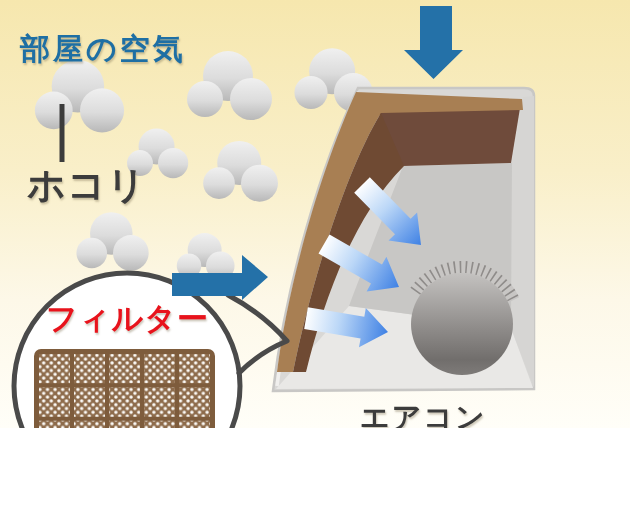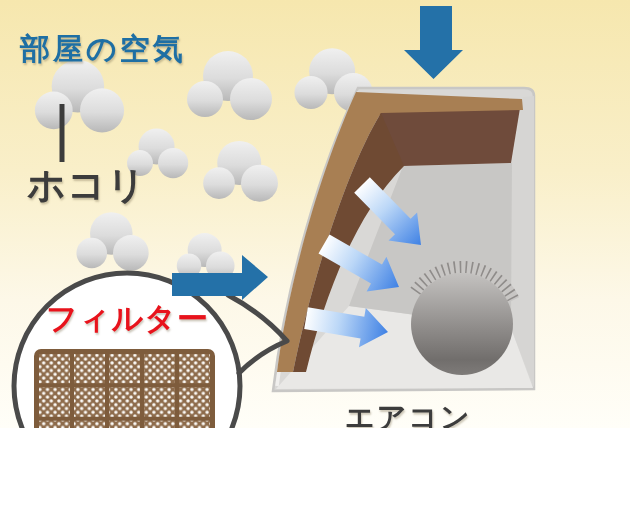--- a/index.html
+++ b/index.html
@@ -13,21 +13,21 @@
   .scene{position:absolute;left:0;top:0;}
   .label{
     position:absolute;
     font-weight:bold;
     white-space:nowrap;
     text-shadow:1px 2px 2px rgba(130,118,88,0.40);
   }
   .label-room-air{left:20px;top:29px;font-size:30px;letter-spacing:3px;color:#1E6FA4;}
   .label-dust{left:27px;top:160px;font-size:38px;letter-spacing:1px;color:#3C3C3C;}
   .label-filter{left:46px;top:298px;width:163px;text-align:center;font-size:31px;letter-spacing:1px;color:#E8131C;}
-  .label-aircon{left:345px;top:398px;font-size:29px;letter-spacing:2px;color:#3C3C3C;}
+  .label-aircon{left:360px;top:398px;font-size:29px;letter-spacing:2px;color:#3C3C3C;}
 </style>
 </head>
 <body>
 
 <div class="stage">
 
   <svg class="scene" width="630" height="518" viewBox="0 0 630 518">
     <defs>
       <linearGradient id="cloudGrad" x1="0" y1="0" x2="0" y2="1">
         <stop offset="0" stop-color="#F0F0F0"></stop>

